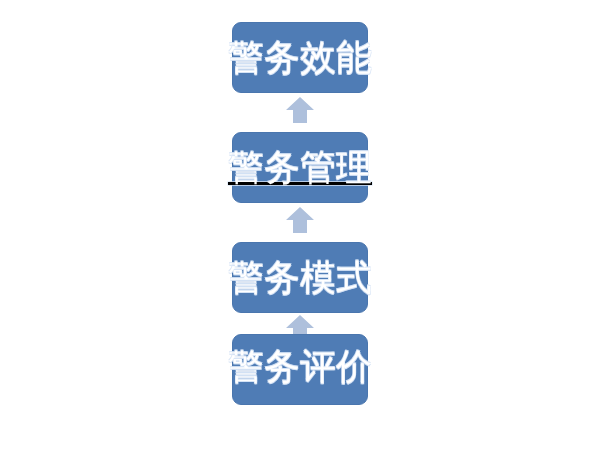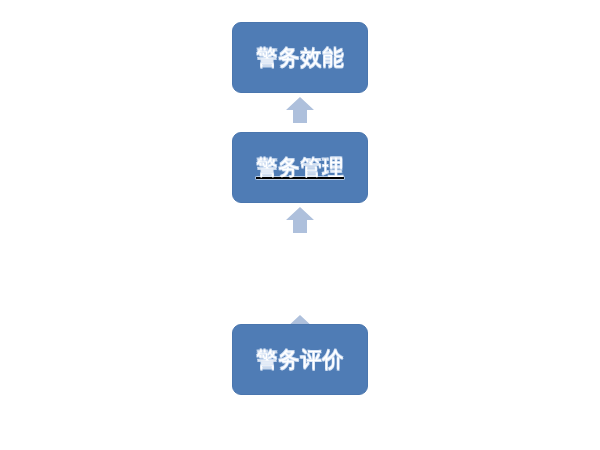--- a/index.html
+++ b/index.html
@@ -25,36 +25,36 @@
     height: 71px;
     box-sizing: border-box;
     border-radius: 9px;
     background: #4f7cb5;
     border: 1px solid #4a76ae;
     display: flex;
     align-items: center;
     justify-content: center;
   }
   .node-label {
-    font-size: 22px;
+    font-size: 36px;
     line-height: 1;
     font-weight: 400;
     color: #ffffff;
     letter-spacing: 0px;
     white-space: nowrap;
     text-shadow:
        0.6px  0.6px 0 rgba(215,228,245,0.95),
       -0.6px -0.6px 0 rgba(215,228,245,0.95),
        0.6px -0.6px 0 rgba(215,228,245,0.75),
       -0.6px  0.6px 0 rgba(215,228,245,0.75);
   }
   .node-1 { top: 22px; }
   .node-2 { top: 132px; text-decoration: underline; }
   .node-3 { top: 242px; }
-  .node-4 { top: 324px; }
+  .node-4 { top: 334px; font-family: Liberation Mono, monospace; }
 
   .arrow {
     position: absolute;
     left: 286px;
     width: 28px;
     height: 26px;
   }
   .arrow svg { display: block; width: 28px; height: 26px; }
   .arrow-1 { top: 97px; }
   .arrow-2 { top: 207px; }
@@ -78,20 +78,23 @@
   <div class="node node-2">
     <span class="node-label">警务管理</span>
   </div>
 
   <div class="arrow arrow-2">
     <svg viewBox="0 0 28 26" xmlns="http://www.w3.org/2000/svg" aria-hidden="true">
       <polygon points="14,0 28,13 21,13 21,26 7,26 7,13 0,13" fill="#aec0dc"></polygon>
     </svg>
   </div>
 
+  <div class="node node-3">
+    <span class="node-label">警务模式</span>
+  </div>
 
   <div class="arrow arrow-3">
     <svg viewBox="0 0 28 26" xmlns="http://www.w3.org/2000/svg" aria-hidden="true">
       <polygon points="14,0 28,13 21,13 21,26 7,26 7,13 0,13" fill="#aec0dc"></polygon>
     </svg>
   </div>
 
   <div class="node node-4">
     <span class="node-label">警务评价</span>
   </div>

